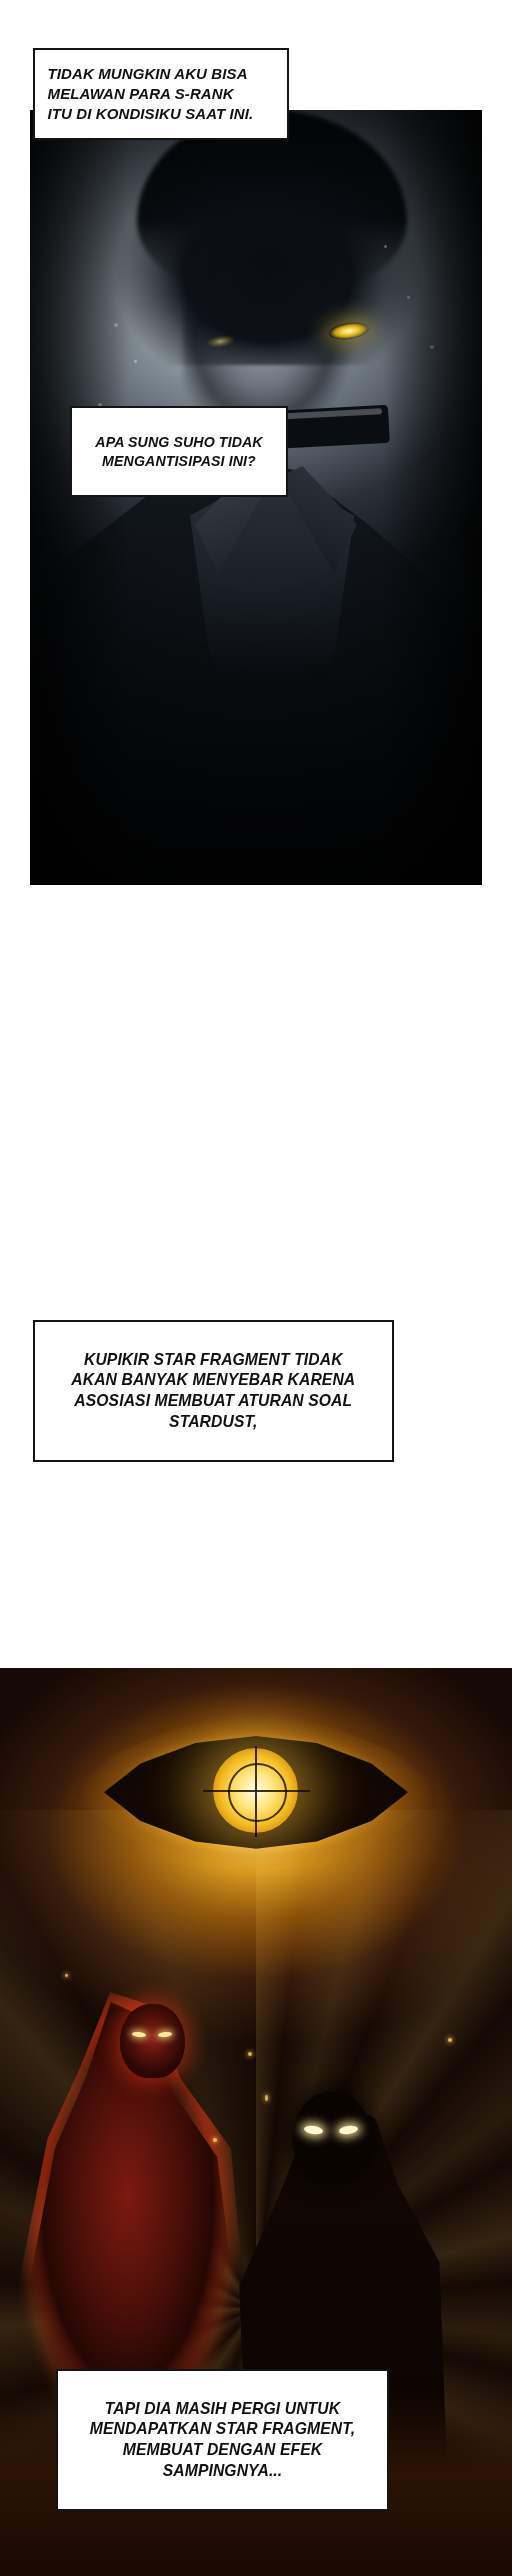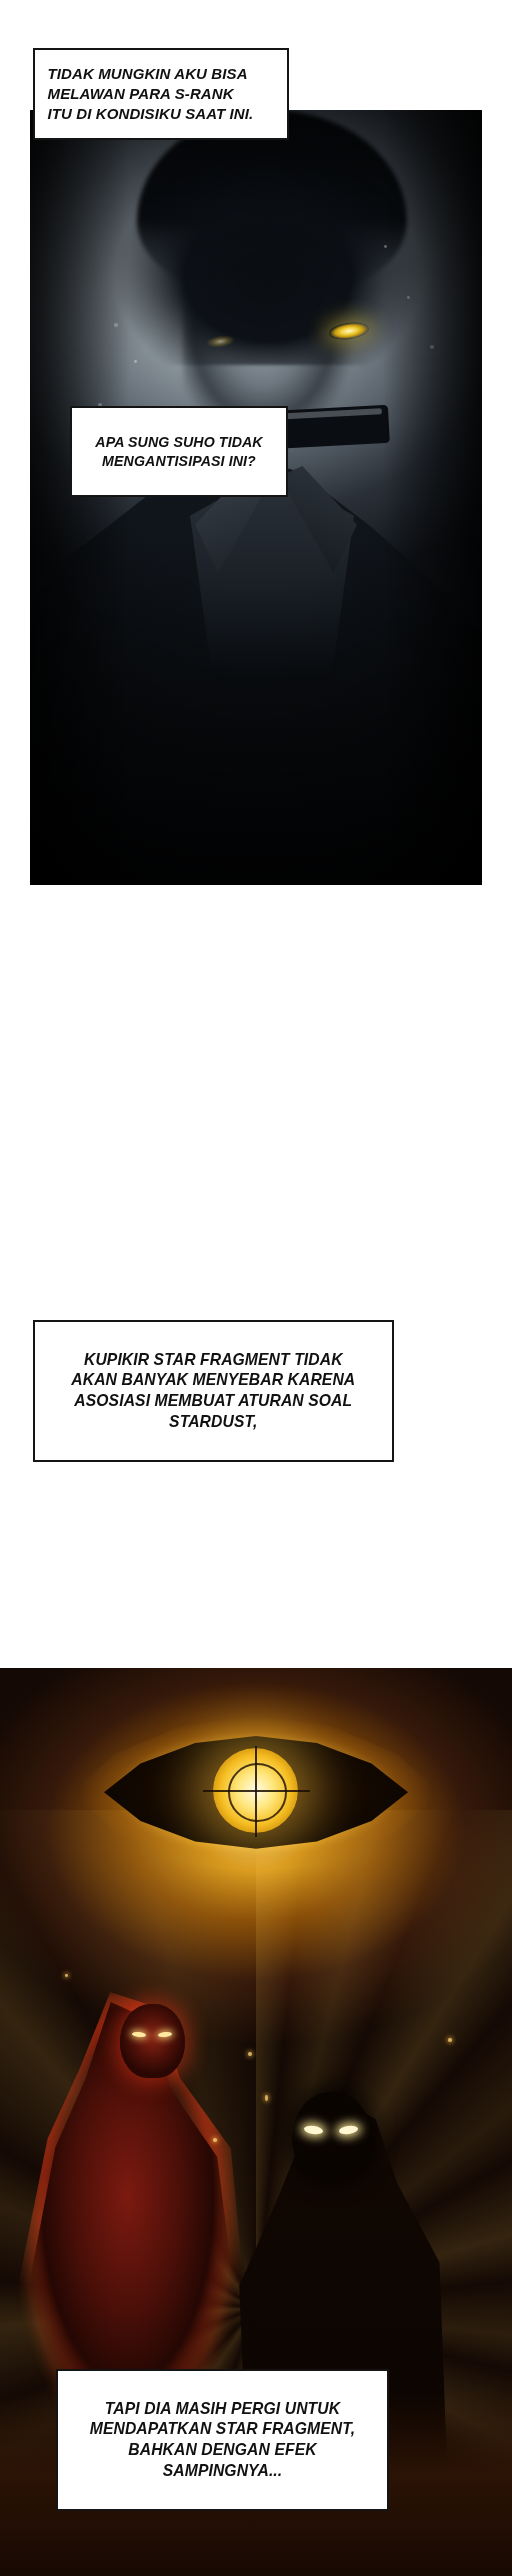--- a/index.html
+++ b/index.html
@@ -504,17 +504,17 @@
 MELAWAN PARA S-RANK
 ITU DI KONDISIKU SAAT INI.</div>
   <div class="bubble b2">APA SUNG SUHO TIDAK
 MENGANTISIPASI INI?</div>
   <div class="bubble b3">KUPIKIR STAR FRAGMENT TIDAK
 AKAN BANYAK MENYEBAR KARENA
 ASOSIASI MEMBUAT ATURAN SOAL
 STARDUST,</div>
   <div class="bubble b4">TAPI DIA MASIH PERGI UNTUK
 MENDAPATKAN STAR FRAGMENT,
-BAHKAN DENGAN EFEK
+MEMBUAT DENGAN EFEK
 SAMPINGNYA...</div>
 
 </div>
 
 
 </body></html>

